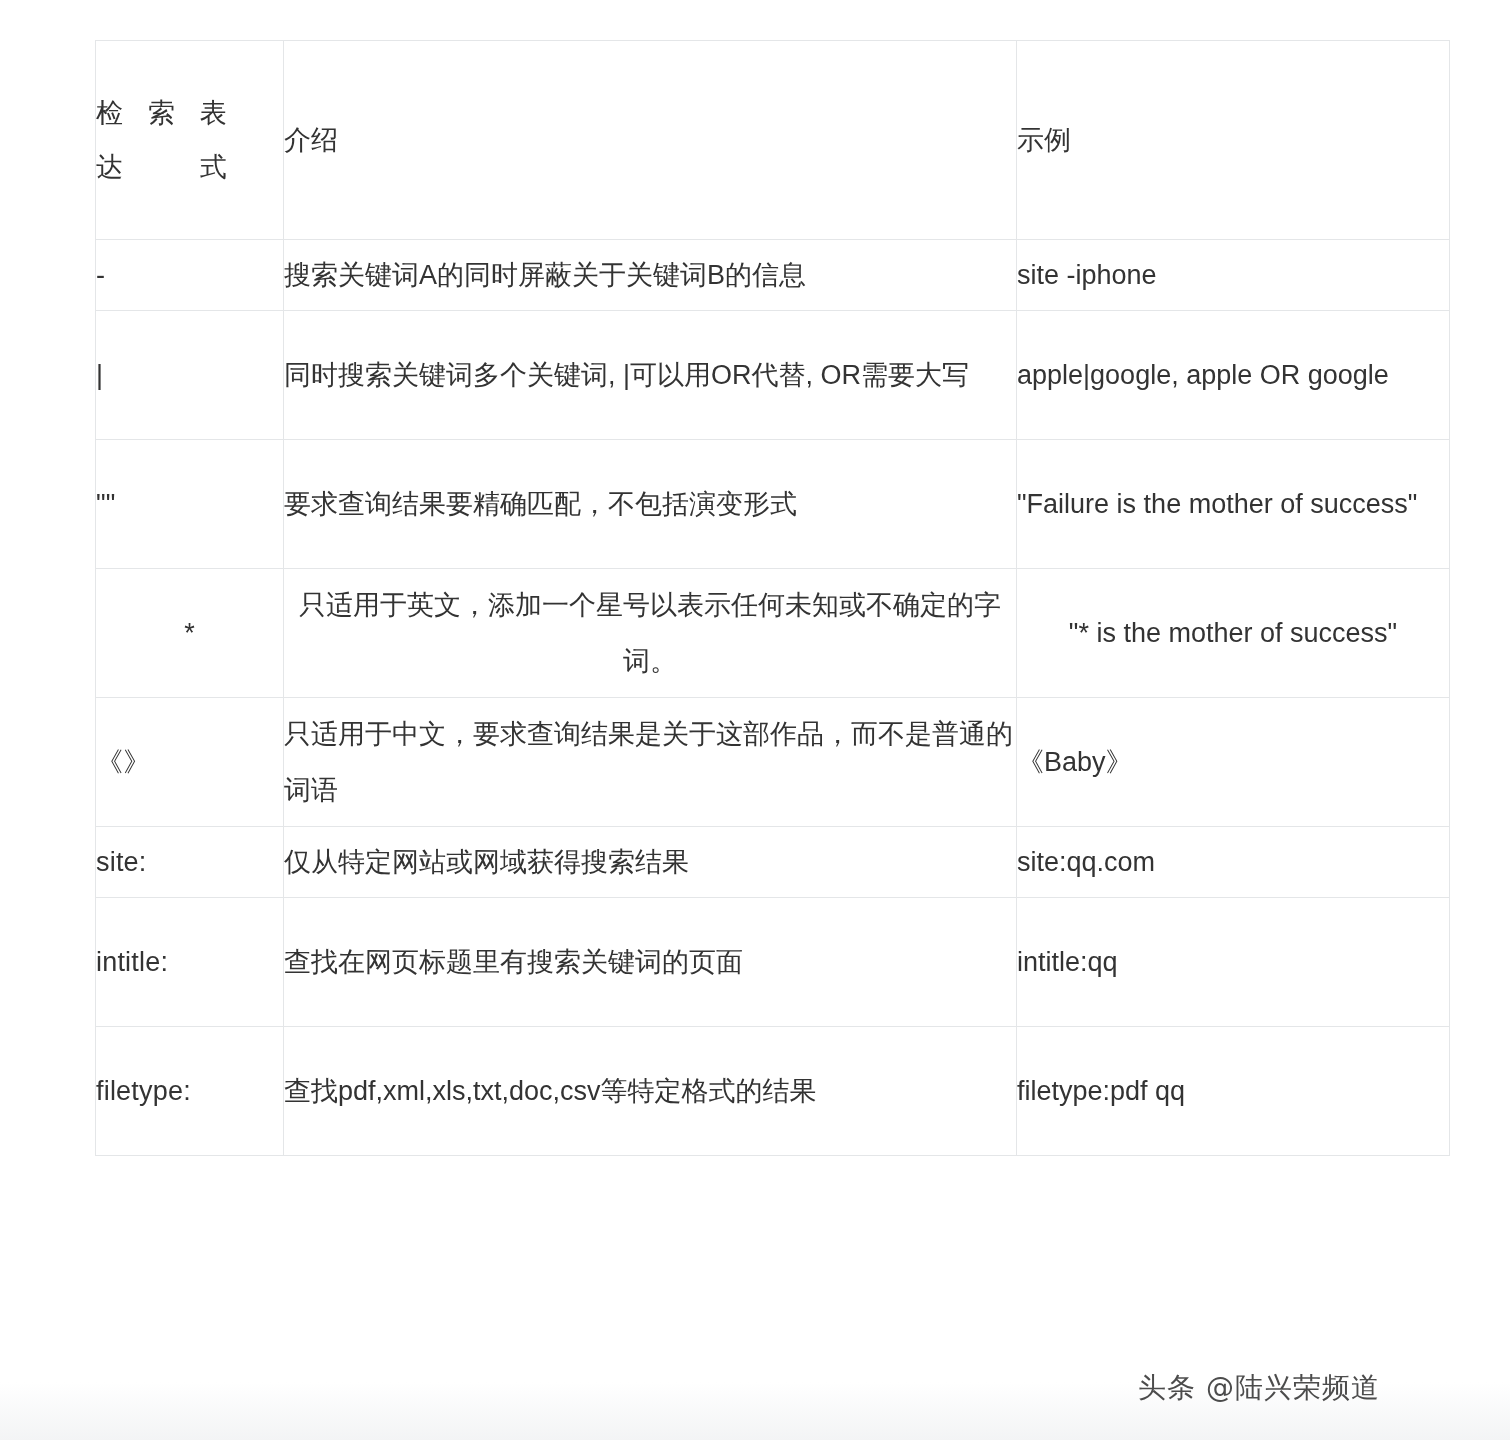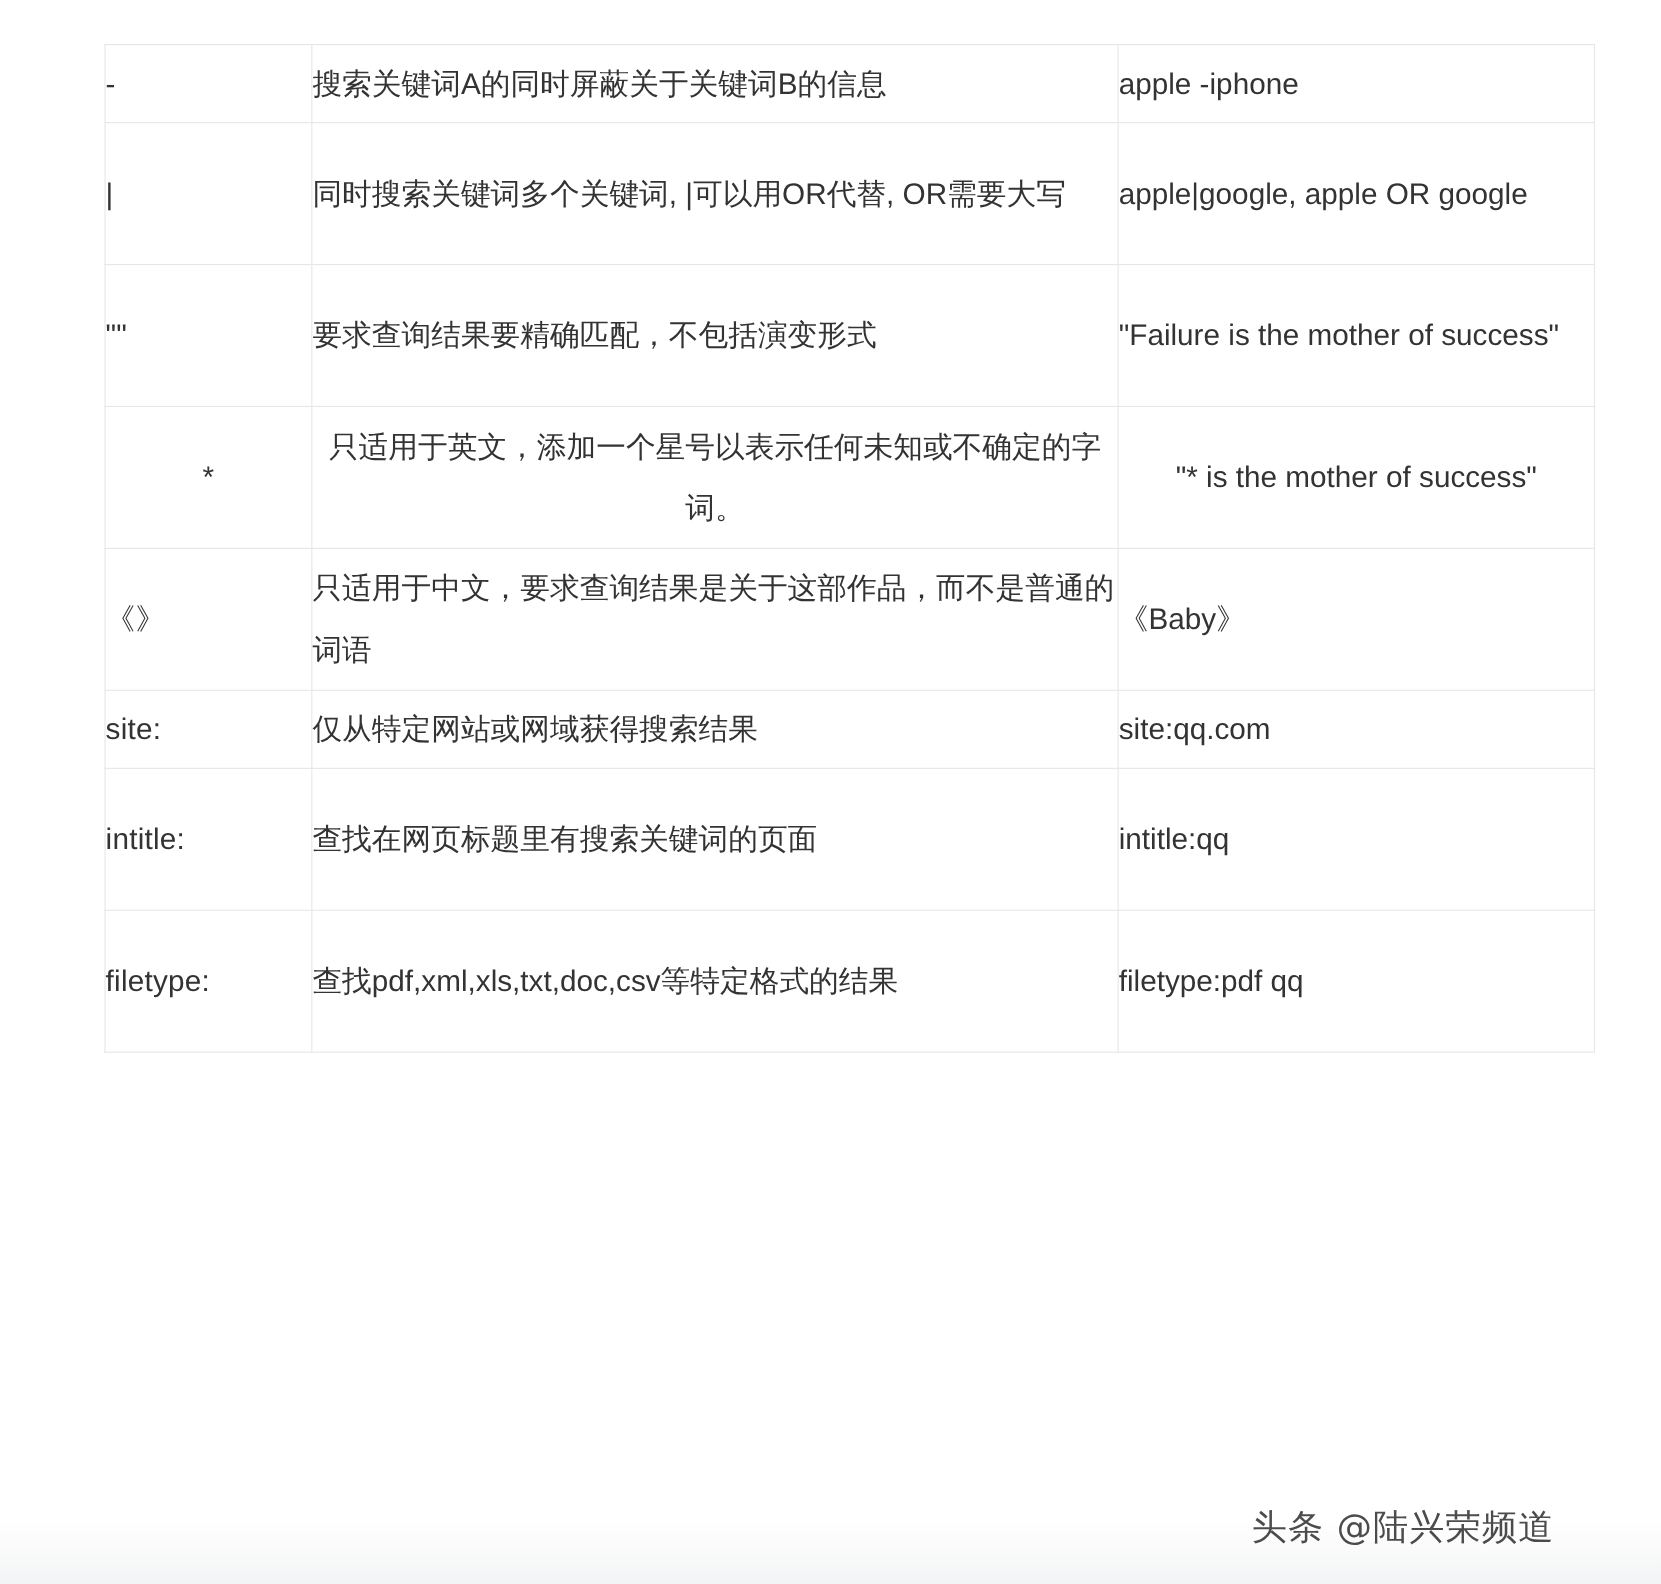--- a/index.html
+++ b/index.html
@@ -96,21 +96,21 @@
   tr.r10 .cell-desc {
     font-size: 25px;
     padding-left: 40px;
   }
 
   
   .watermark {
     position: absolute;
     left: 1138px;
     top: 1362px;
-    font-size: 32px;
+    font-size: 28px;
     line-height: 52px;
     color: #3d3d3d;
     white-space: nowrap;
     letter-spacing: 1px;
     font-family: "DejaVu Sans", "Liberation Sans", sans-serif;
     opacity: 0.92;
   }
 </style>
 </head>
 <body>
@@ -119,25 +119,30 @@
 
   <div class="table-wrap">
     <table class="ops">
       <colgroup>
         <col class="c-expr">
         <col class="c-desc">
         <col class="c-ex">
       </colgroup>
       <tbody>
 
+        <tr class="head-row">
+          <td class="cell-expr justify">检 索 表 达 式</td>
+          <td class="cell-desc">介绍</td>
+          <td class="cell-ex">示例</td>
+        </tr>
 
         <tr class="r1">
           <td class="cell-expr">-</td>
           <td class="cell-desc">搜索关键词A的同时屏蔽关于关键词B的信息</td>
-          <td class="cell-ex">apple -iphone</td>
+          <td class="cell-ex">site -iphone</td>
         </tr>
 
         <tr class="r2">
           <td class="cell-expr">|</td>
           <td class="cell-desc">同时搜索关键词多个关键词, |可以用OR代替, OR需要大写</td>
           <td class="cell-ex">apple|google, apple OR google</td>
         </tr>
 
         <tr class="r3">
           <td class="cell-expr">""</td>

